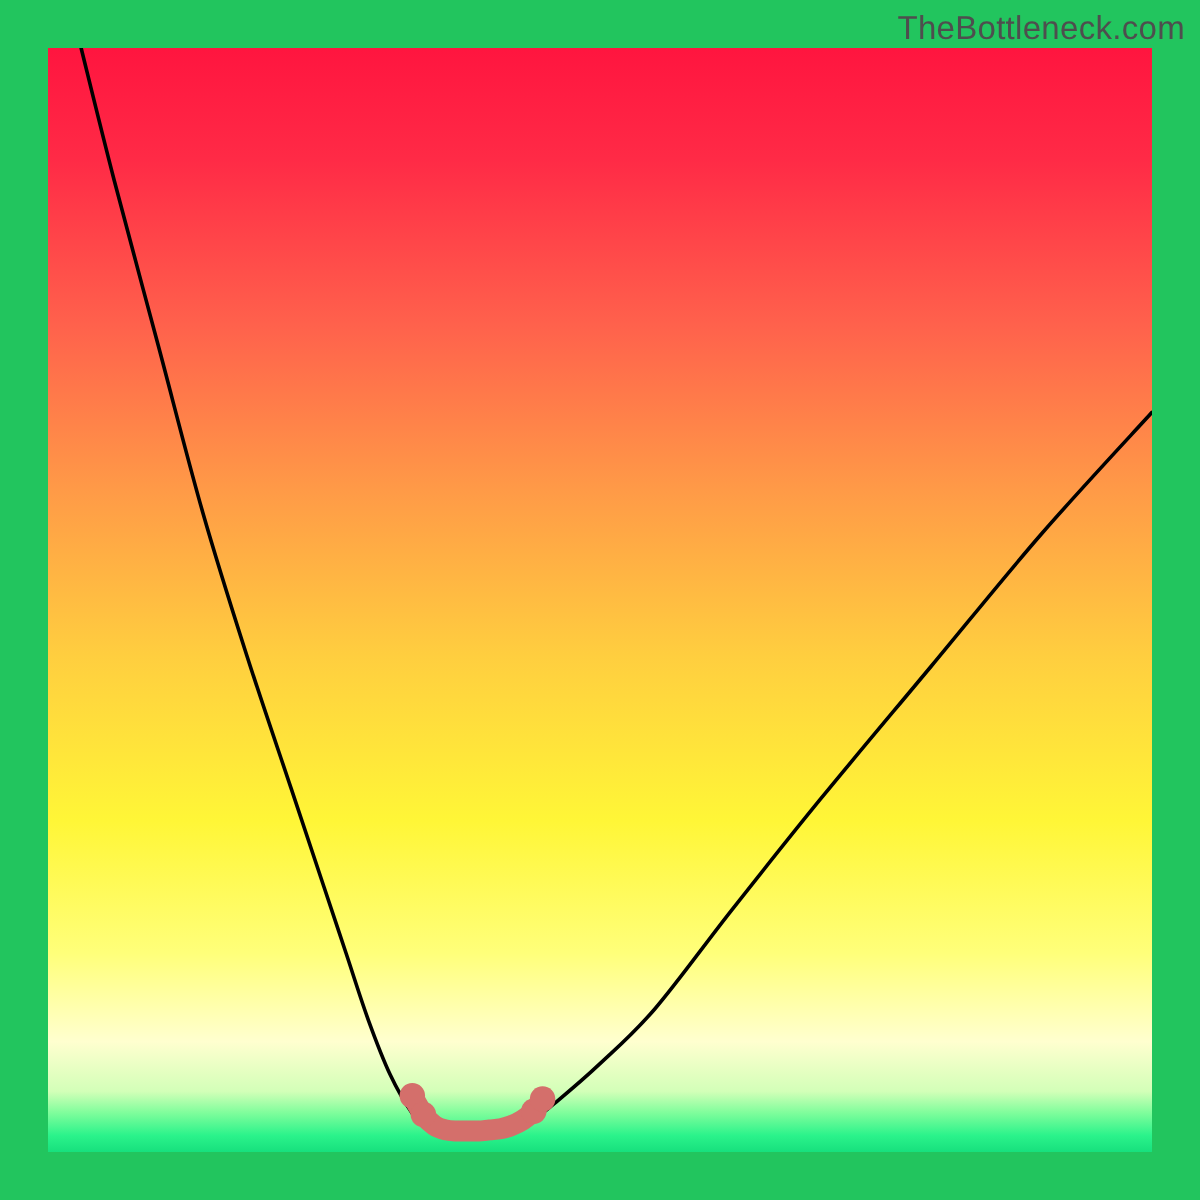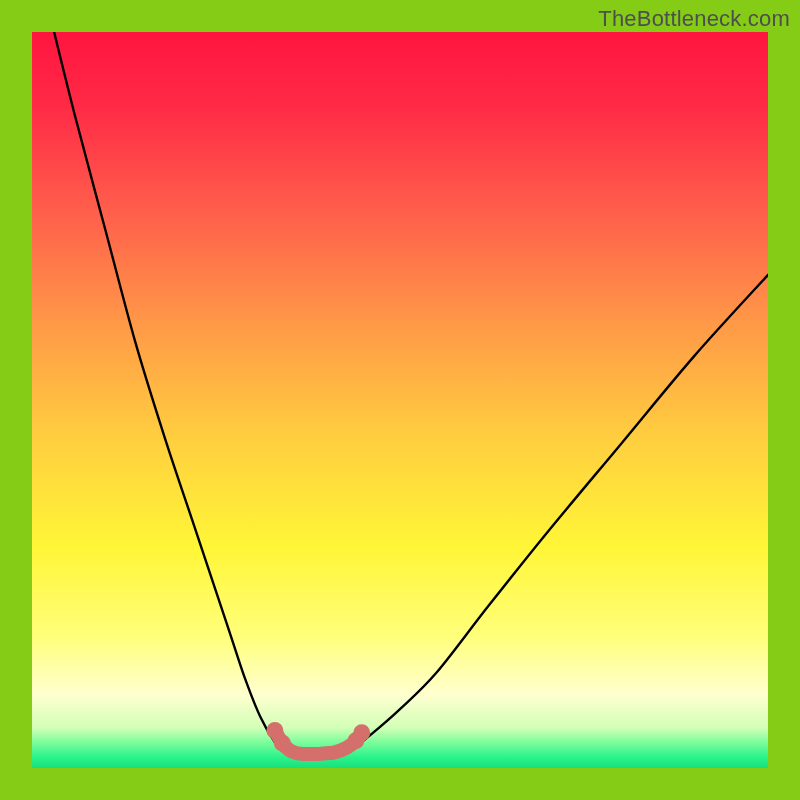--- a/index.html
+++ b/index.html
@@ -7,21 +7,21 @@
     padding: 0;
     width: 800px;
     height: 800px;
     background: #000;
     overflow: hidden;
     font-family: Arial, Helvetica, sans-serif;
   }
   .frame {
     position: absolute;
     inset: 0;
-    background: #84cc16;
+    background: #22c55e;
   }
   .plot {
     position: absolute;
     left: 32px;
     top: 32px;
     width: 736px;
     height: 736px;
     overflow: hidden;
   }
   .gradient {

